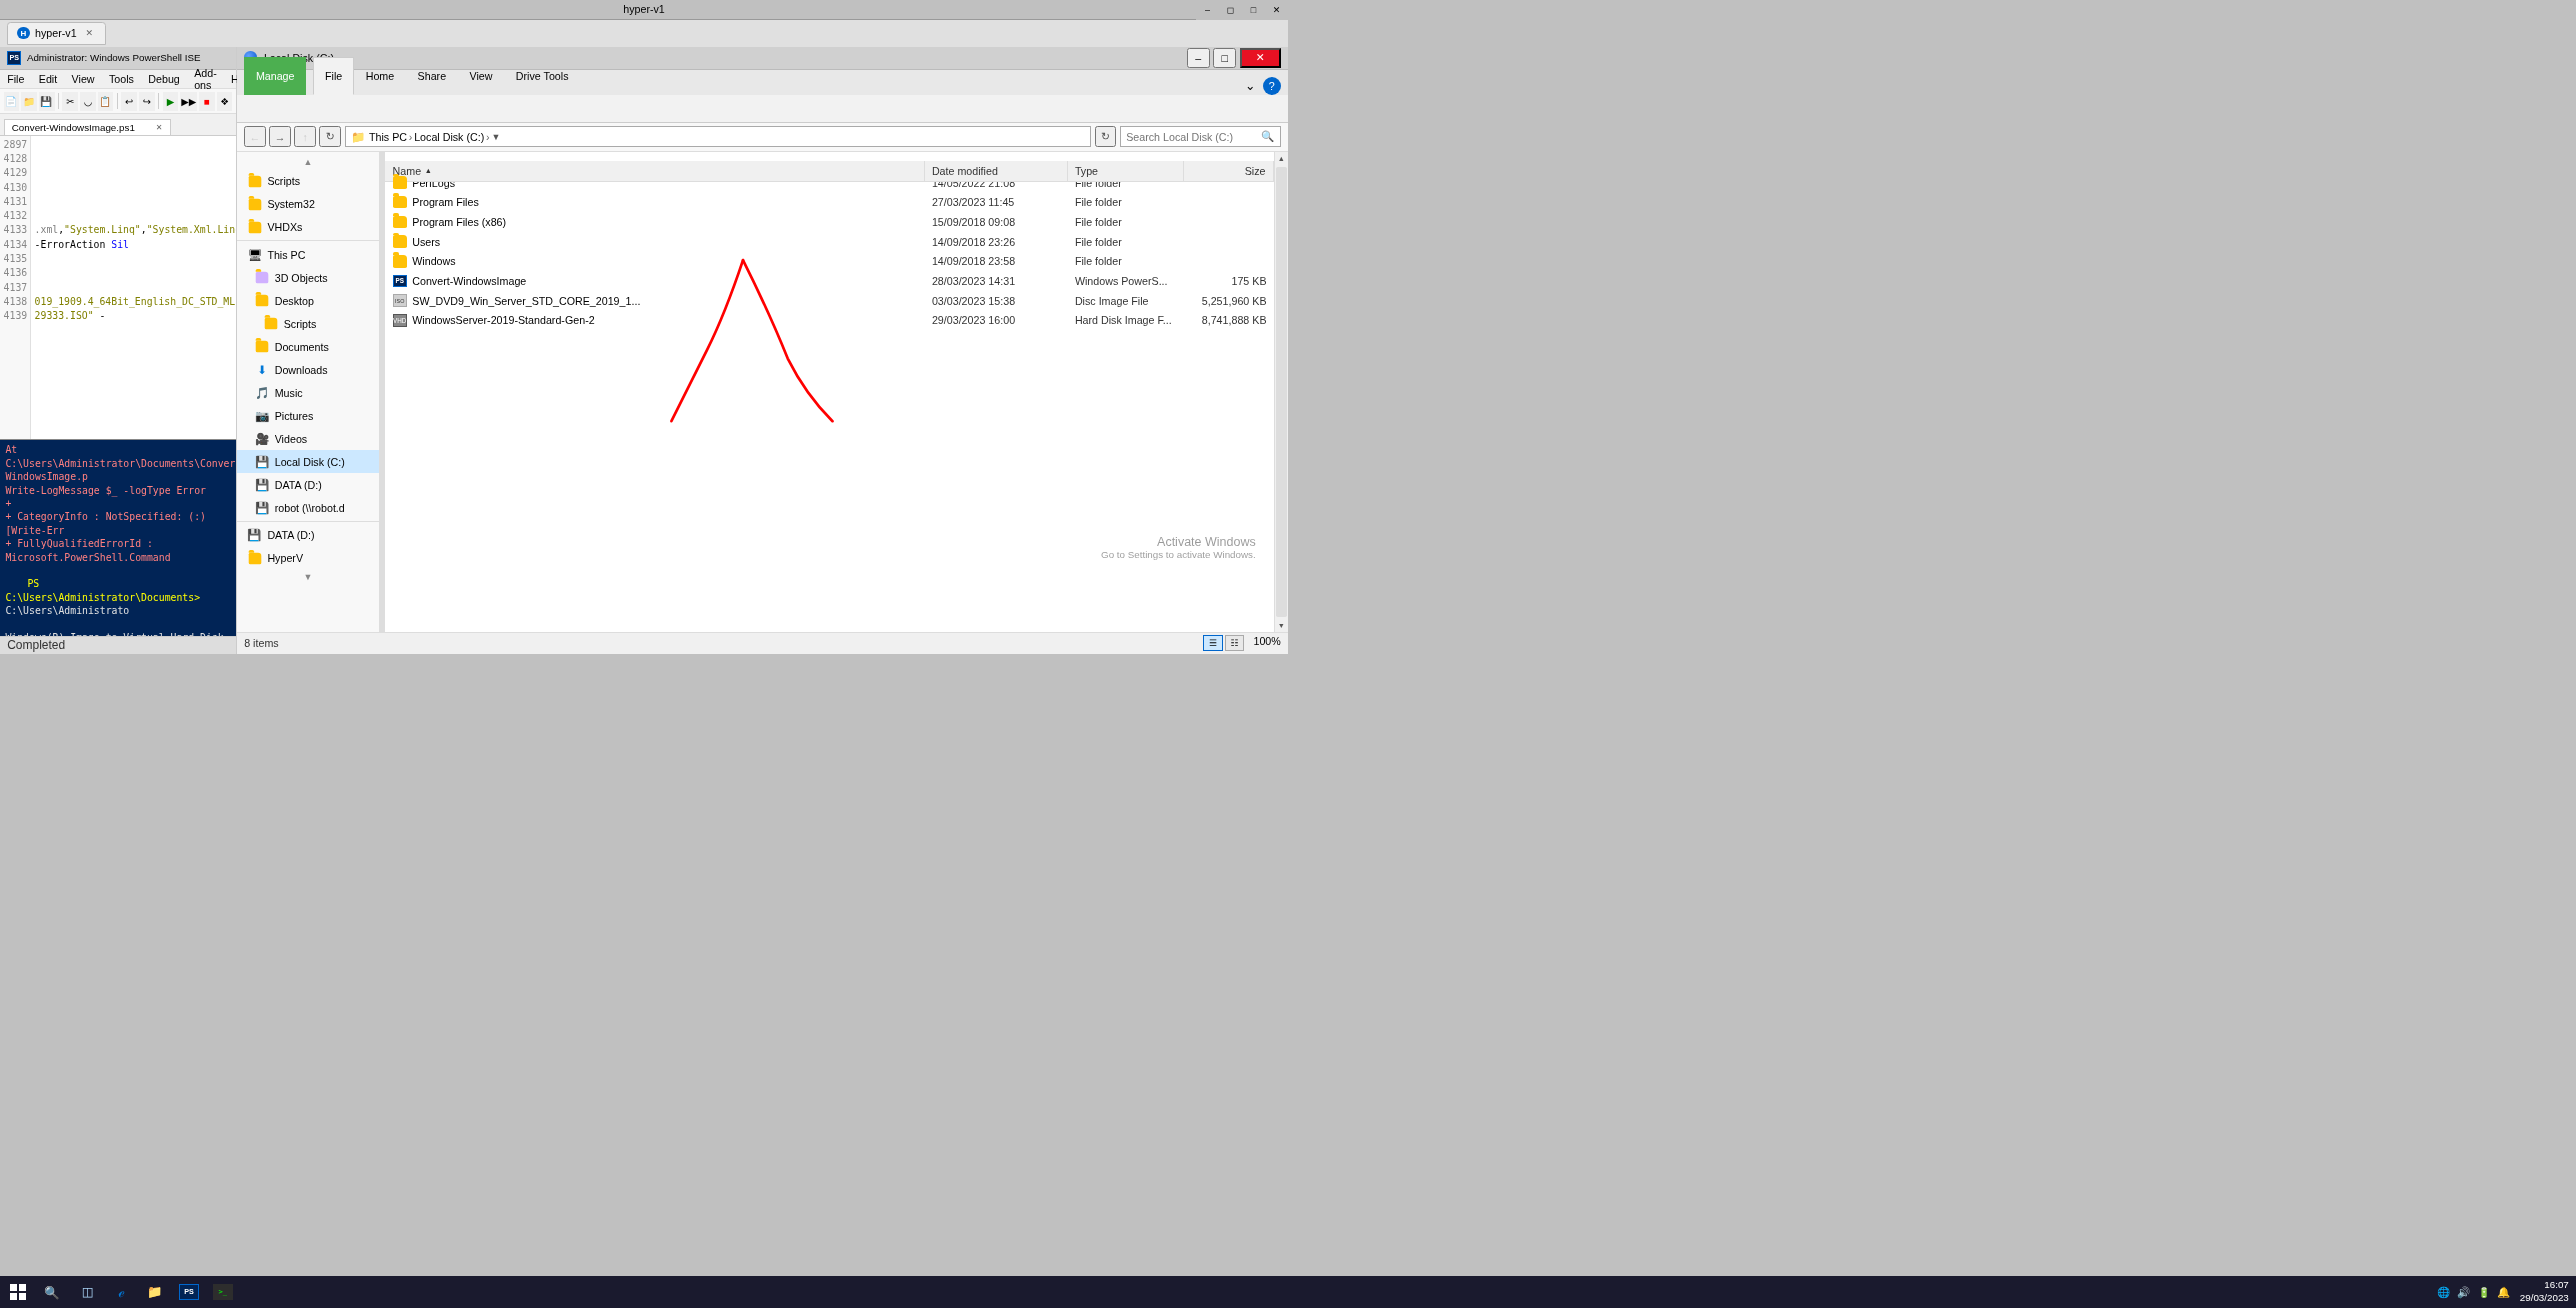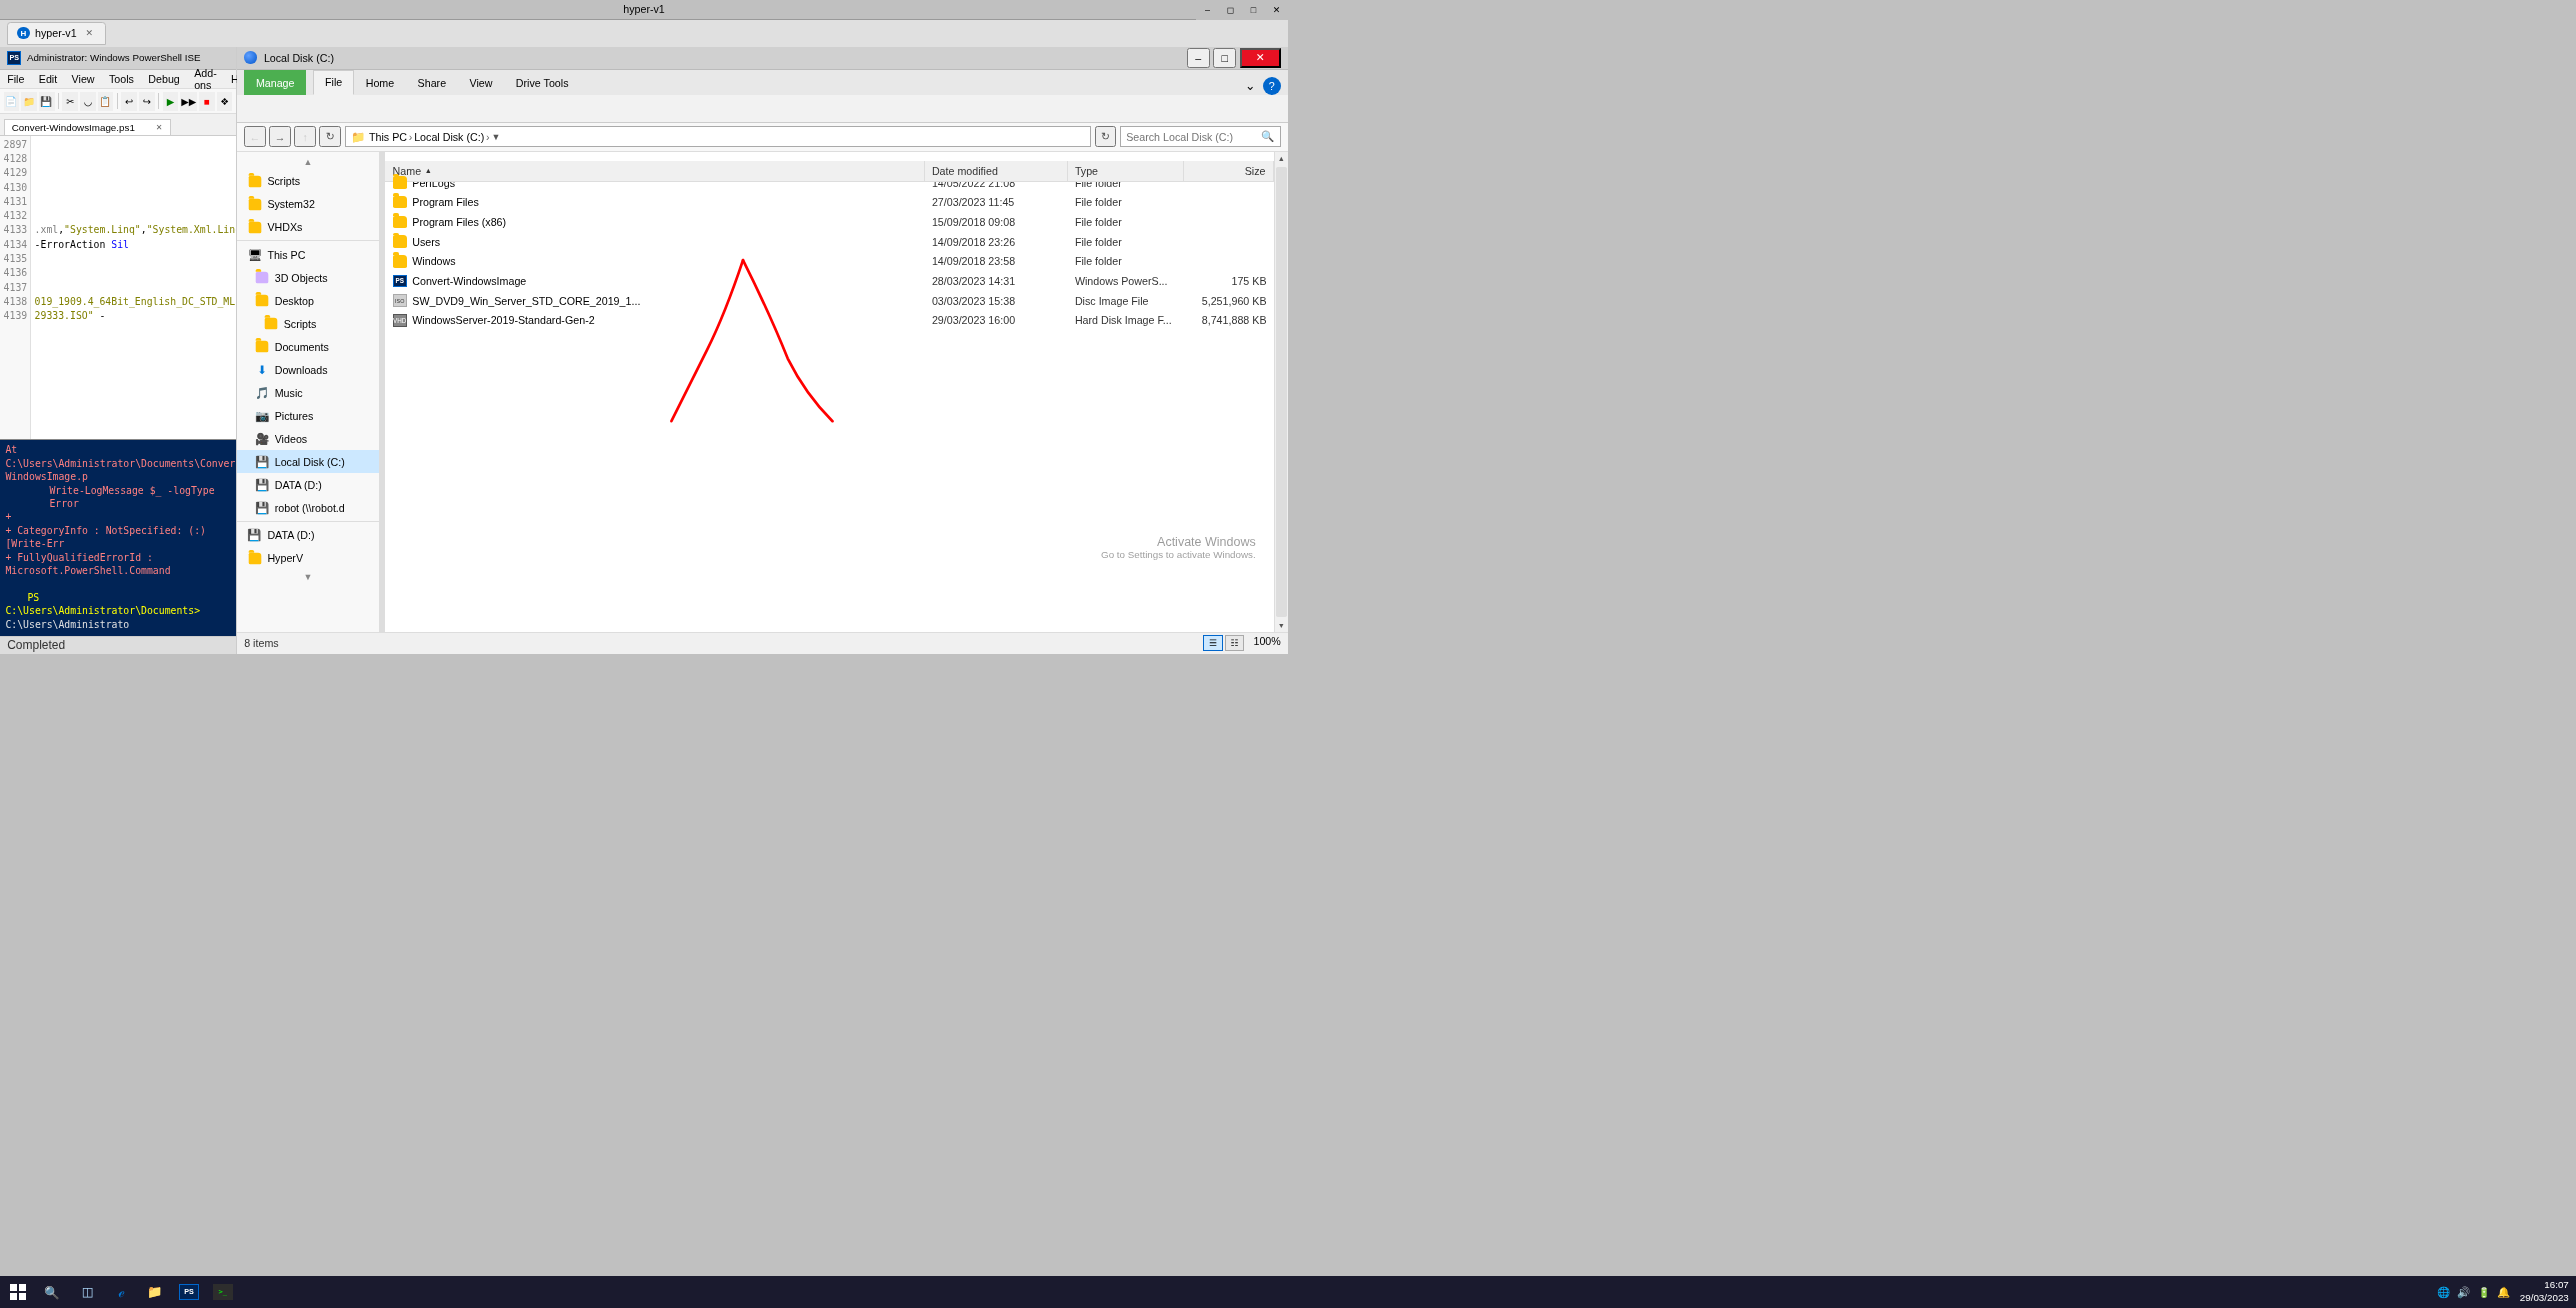--- a/index.html
+++ b/index.html
@@ -250,21 +250,21 @@
       display: flex;
       height: 25px;
       align-items: flex-end;
       padding: 0 7.2px;
       background: #e8e8e8;
     }
     .ribbon-tab {
       padding: 3.6px 10.7px;
       cursor: pointer;
       font-size: 10.7px;
-      height: 25px;
+      height: 38px;
       display: flex;
       align-items: center;
       border: 0.9px solid transparent;
       border-bottom: none;
     }
     .ribbon-tab.active {
       background: #f2f2f2;
       border-color: #ccc;
       border-bottom: 0.9px solid #f2f2f2;
     }
@@ -727,21 +727,21 @@
         <div>&nbsp;</div>
         <div>&nbsp;</div>
         <div><span style="color:#808000;">019_1909.4_64Bit_English_DC_STD_MLF_X22-29333.ISO"</span> <span style="color:#000;">-</span></div>
         <div>&nbsp;</div>
         <div>&nbsp;</div>
       </div>
     </div>
 
     <div class="ps-terminal">
       <div style="color:#ff8080;">At C:\Users\Administrator\Documents\Convert-WindowsImage.p</div>
-      <div style="color:#ff8080;margin-left:44px;">    Write-LogMessage $_ -logType Error</div>
+      <div style="color:#ff8080;">    Write-LogMessage $_ -logType Error</div>
       <div style="color:#ff8080;">+</div>
       <div style="color:#ff8080;">+ CategoryInfo          : NotSpecified: (:) [Write-Err</div>
       <div style="color:#ff8080;">+ FullyQualifiedErrorId : Microsoft.PowerShell.Command</div>
       <div>&nbsp;</div>
       <div><span style="color:#ffff00;margin-left:22px;">PS C:\Users\Administrator\Documents&gt;</span> C:\Users\Administrato</div>
       <div>&nbsp;</div>
       <div>Windows(R) Image to Virtual Hard Disk Converter for Window</div>
 
     </div>
 

